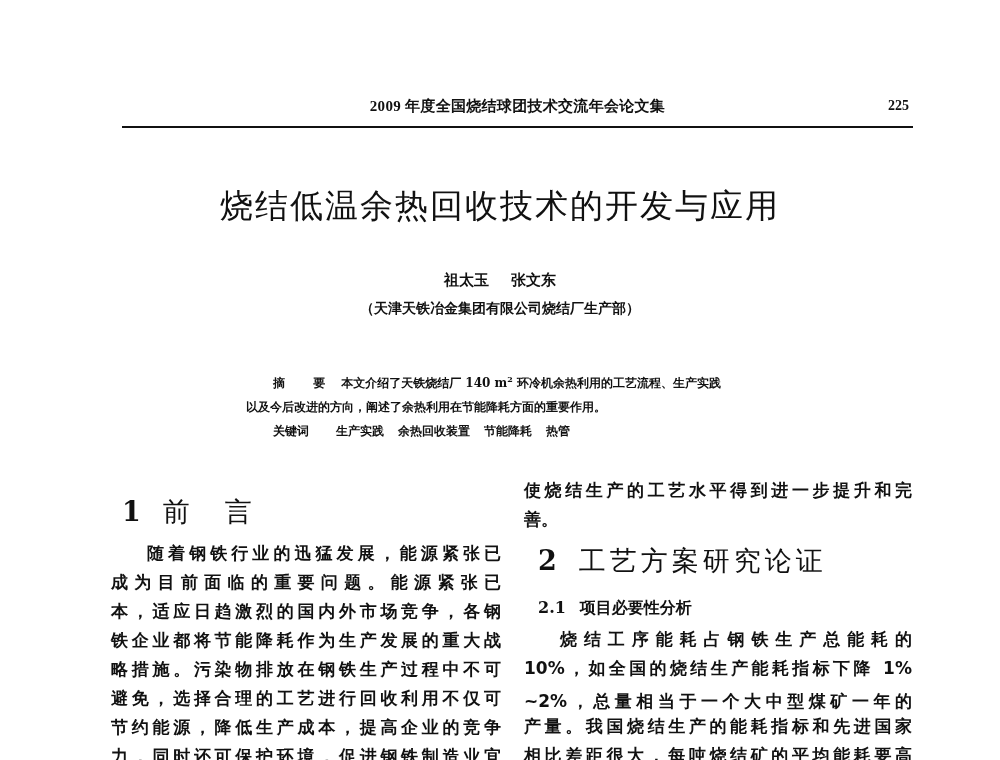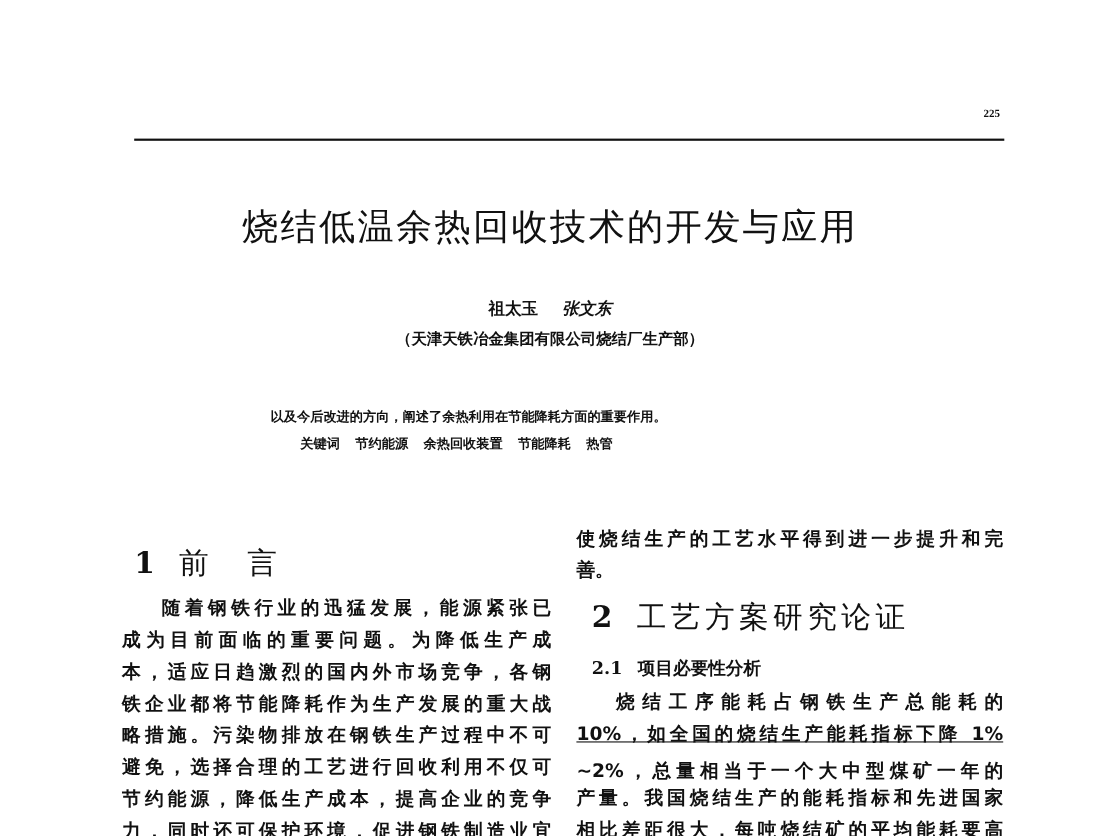--- a/index.html
+++ b/index.html
@@ -37,21 +37,21 @@
       font-size: 15px;
       letter-spacing: 0.3px;
       top: 2px;
     }
     .page-number {
       position: absolute;
       right: 4px;
       top: 3px;
       font-family: "Liberation Serif", serif;
       font-weight: bold;
-      font-size: 10px;
+      font-size: 14px;
     }
     .head-rule {
       position: absolute;
       left: 122px;
       top: 126px;
       width: 791px;
       height: 0;
       border-top: 2px solid #111;
     }
     .article-title {
@@ -69,21 +69,21 @@
     .authors {
       position: absolute;
       left: 0;
       width: 1000px;
       top: 271px;
       text-align: center;
       font-family: "DejaVu Serif", serif;
       font-weight: bold;
       font-size: 15px;
     }
-    .authors span + span { margin-left: 22px; font-style: italic; }
+    .authors span + span { margin-left: 22px; }
     .affiliation {
       position: absolute;
       left: 0;
       width: 1000px;
       top: 300px;
       text-align: center;
       font-family: "DejaVu Serif", serif;
       font-weight: bold;
       font-size: 14px;
     }
@@ -98,21 +98,21 @@
       line-height: 24px;
     }
     .abstract .line1 { padding-left: 27px; }
     .abstract .label {
       letter-spacing: 12px;
       margin-right: 4px;
     }
     .keywords {
       padding-left: 27px;
     }
-    .keywords .kw-label { margin-right: 14px; }
+    .keywords .kw-label { margin-right: 27px; }
     .keywords .kw + .kw { margin-left: 14px; }
     sup { font-size: 8px; }
 
     .col {
       position: absolute;
       top: 0;
       width: 390px;
       font-family: "DejaVu Sans", sans-serif;
       font-size: 17px;
       font-weight: bold;
@@ -147,44 +147,48 @@
       white-space: nowrap;
     }
     .subsec .num { margin-right: 14px; }
   </style>
 </head>
 <body>
 
 <div class="page">
 
   <div class="running-head">
+    <div class="running-title">2009 年度全国烧结球团技术交流年会论文集</div>
     <div class="page-number">225</div>
   </div>
   <div class="head-rule"></div>
 
   <h1 class="article-title">烧结低温余热回收技术的开发与应用</h1>
 
   <div class="authors">
     <span>祖太玉</span><span>张文东</span>
   </div>
   <div class="affiliation">（天津天铁冶金集团有限公司烧结厂生产部）</div>
 
   <div class="abstract">
+    <div class="line1">
+      <span class="label">摘 要</span><span>本文介绍了天铁烧结厂 140 m</span><sup>2</sup><span> 环冷机余热利用的工艺流程、生产实践</span>
+    </div>
     <div>以及今后改进的方向，阐述了余热利用在节能降耗方面的重要作用。</div>
     <div class="keywords">
-      <span class="kw-label">关键词</span><span class="kw">节约能源</span><span class="kw">余热回收装置</span><span class="kw">节能降耗</span><span class="kw">热管</span>
+      <span class="kw-label">关键词</span><span class="kw">生产实践</span><span class="kw">余热回收装置</span><span class="kw">节能降耗</span><span class="kw">热管</span>
     </div>
   </div>
 
   <div class="col col-left">
     <div class="sec-heading" style="top:494px;left:11px;">
       <span class="num">1</span><span class="txt">前　言</span>
     </div>
     <div class="line indent" style="top:541px;width:354px;">随着钢铁行业的迅猛发展，能源紧张已</div>
-    <div class="line" style="top:570px;width:390px;">成为目前面临的重要问题。为降低生产成</div>
+    <div class="line" style="top:570px;width:390px;">成为目前面临的重要问题。能源紧张已</div>
     <div class="line" style="top:599px;width:390px;">本，适应日趋激烈的国内外市场竞争，各钢</div>
     <div class="line" style="top:628px;width:390px;">铁企业都将节能降耗作为生产发展的重大战</div>
     <div class="line" style="top:657px;width:390px;">略措施。污染物排放在钢铁生产过程中不可</div>
     <div class="line" style="top:686px;width:390px;">避免，选择合理的工艺进行回收利用不仅可</div>
     <div class="line" style="top:715px;width:390px;">节约能源，降低生产成本，提高企业的竞争</div>
     <div class="line" style="top:744px;width:390px;">力，同时还可保护环境，促进钢铁制造业宜</div>
   </div>
 
   <div class="col col-right">
     <div class="line" style="top:478px;width:388px;">使烧结生产的工艺水平得到进一步提升和完</div>
@@ -192,19 +196,19 @@
 
     <div class="sec-heading" style="top:543px;left:14px;">
       <span class="num">2</span><span class="txt">工艺方案研究论证</span>
     </div>
 
     <div class="subsec" style="top:598px;left:14px;">
       <span class="num">2.1</span><span>项目必要性分析</span>
     </div>
 
     <div class="line indent" style="top:627px;width:352px;">烧结工序能耗占钢铁生产总能耗的</div>
-    <div class="line" style="top:656px;width:388px;text-decoration:underline;">10%，如全国的烧结生产能耗指标下降 1%</div>
+    <div class="line" style="top:656px;width:388px;">10%，如全国的烧结生产能耗指标下降 1%</div>
     <div class="line" style="top:689px;width:388px;">~2%，总量相当于一个大中型煤矿一年的</div>
     <div class="line" style="top:714px;width:388px;">产量。我国烧结生产的能耗指标和先进国家</div>
     <div class="line" style="top:743px;width:388px;">相比差距很大，每吨烧结矿的平均能耗要高</div>
   </div>
 
 </div>
 
 </body></html>

